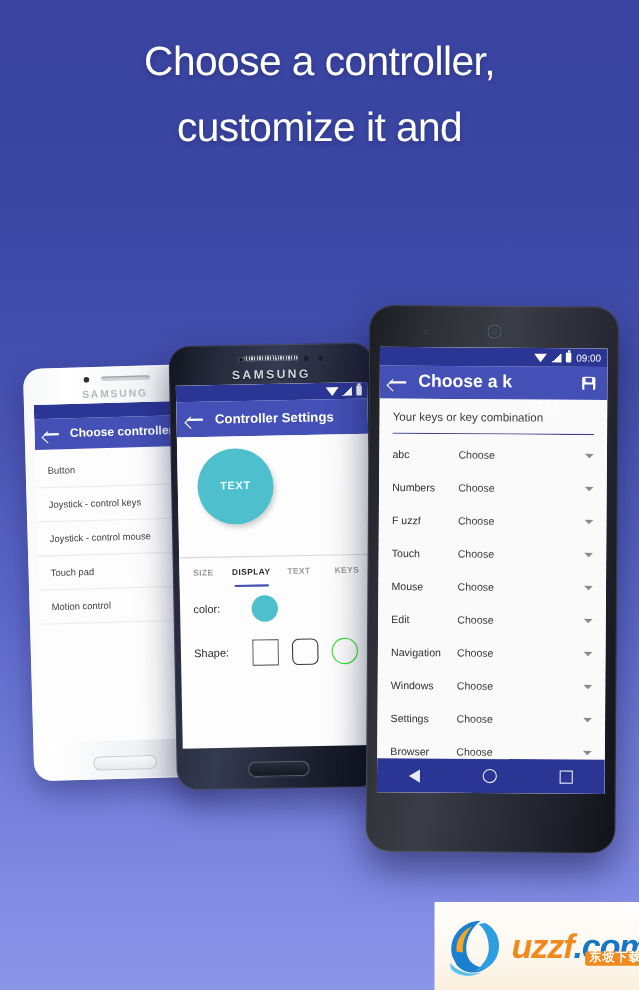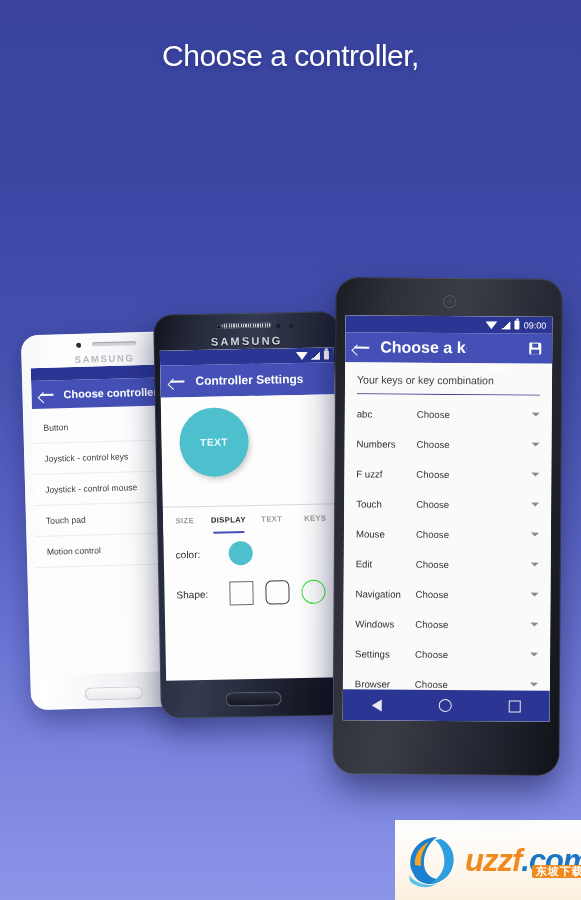--- a/index.html
+++ b/index.html
@@ -23,21 +23,21 @@
   }
 
   
   .headline {
     position: absolute;
     top: 26px;
     left: 0;
     width: 581px;
     text-align: center;
     color: #ffffff;
-    font-size: 30px;
+    font-size: 37px;
     line-height: 60px;
     font-weight: 400;
     letter-spacing: -0.5px;
     text-shadow: 0 2px 5px rgba(20,24,70,0.35);
   }
   .headline div { white-space: nowrap; }
 
   
   .phone { position: absolute; }
   .screen { position: absolute; overflow: hidden; background: #fafafa; }
@@ -492,20 +492,21 @@
     border-radius: 2px;
   }
 </style>
 </head>
 <body>
 
 <div class="stage">
 
   <div class="headline">
     <div>Choose a controller,</div>
+    <div>customize it and</div>
   </div>
 
   <div class="phone" id="phone-left">
     <div class="body"></div>
     <div class="speaker"></div>
     <div class="cam"></div>
     <div class="brand">SAMSUNG</div>
     <div class="home"></div>
 
     <div class="screen">

